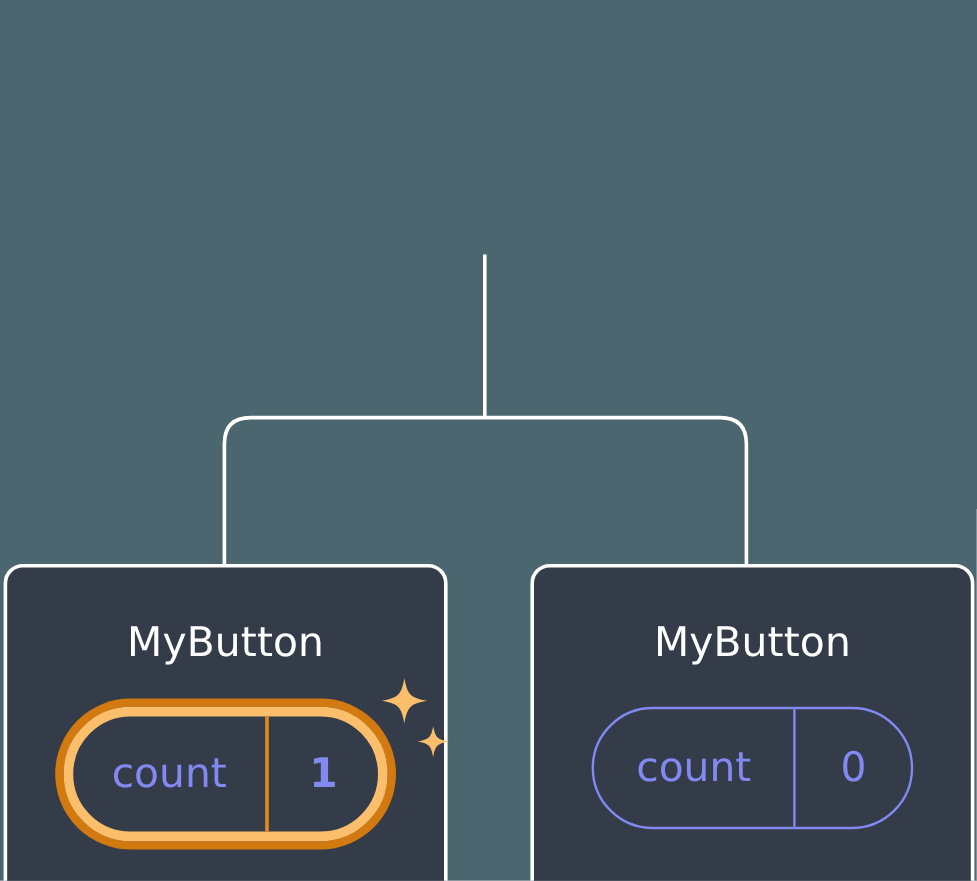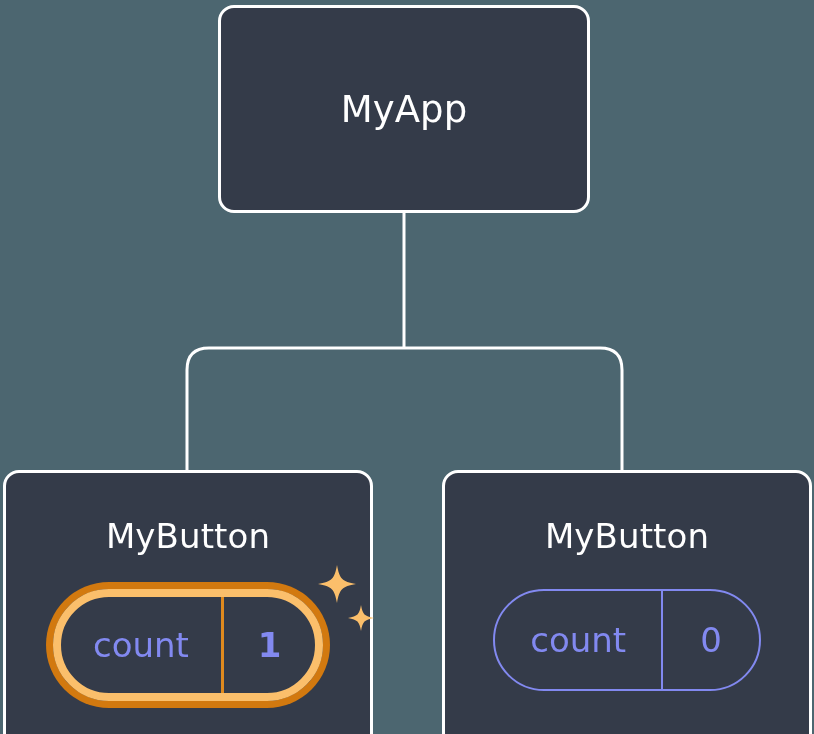--- a/index.html
+++ b/index.html
@@ -158,23 +158,20 @@
 
 <div id="stage">
 
   <svg id="connectors" viewBox="0 0 814 734">
 
     <path d="M 404 212 L 404 348" fill="none" stroke="#ffffff" stroke-width="3"></path>
 
     <path d="M 187 470 L 187 370 Q 187 348 209 348 L 600 348 Q 622 348 622 370 L 622 470" fill="none" stroke="#ffffff" stroke-width="3" stroke-linecap="butt"></path>
   </svg>
 
-  <div class="node node-root">
-    <div class="node-title">MyApp</div>
-  </div>
 
   <div class="node node-child node-child-left">
     <div class="node-title">MyButton</div>
     <div class="pill-wrap">
       <div class="pill pill-hi">
         <div class="pill-key">count</div>
         <div class="pill-val">1</div>
       </div>
       <svg class="sparkles" viewBox="0 0 70 86">
         <path d="M 26 4 C 28.5 18 31 20.5 45 23 C 31 25.5 28.5 28 26 42 C 23.5 28 21 25.5 7 23 C 21 20.5 23.5 18 26 4 Z" fill="#fbbf6b"></path>

